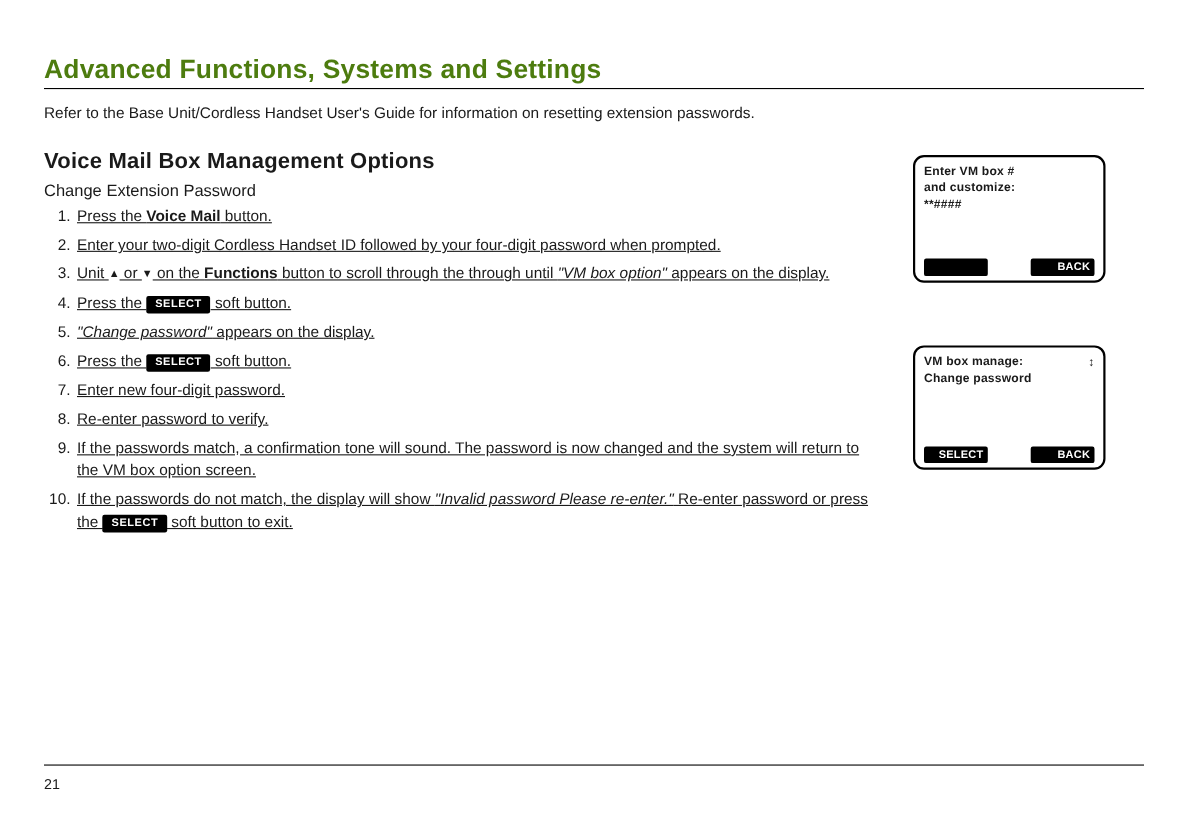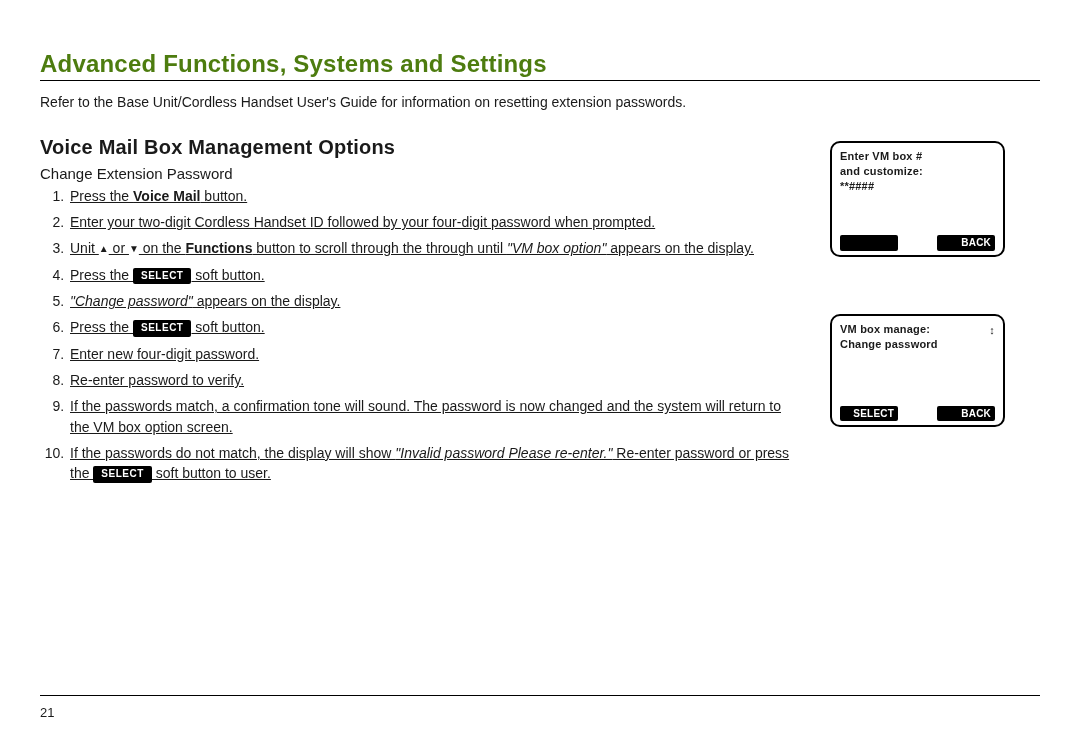--- a/index.html
+++ b/index.html
@@ -154,21 +154,21 @@
       <li>
         <span class="ital">"Change password"</span><span> appears on the display.</span>
       </li>
       <li>
         <span>Press the </span><span class="soft-btn">SELECT</span><span> soft button.</span>
       </li>
       <li>Enter new four-digit password.</li>
       <li>Re-enter password to verify.</li>
       <li>If the passwords match, a confirmation tone will sound. The password is now changed and the system will return to the VM box option screen.</li>
       <li>
-        <span>If the passwords do not match, the display will show </span><span class="ital">"Invalid password Please re-enter."</span><span> Re-enter password or press the </span><span class="soft-btn">SELECT</span><span> soft button to user.</span>
+        <span>If the passwords do not match, the display will show </span><span class="ital">"Invalid password Please re-enter."</span><span> Re-enter password or press the </span><span class="soft-btn">SELECT</span><span> soft button to exit.</span>
       </li>
     </ol>
   </div>
 
   <div class="right-col">
     <div class="screen">
       <div>Enter VM box #</div>
       <div>and customize:</div>
       <div>**####</div>
       <div class="softrow">

